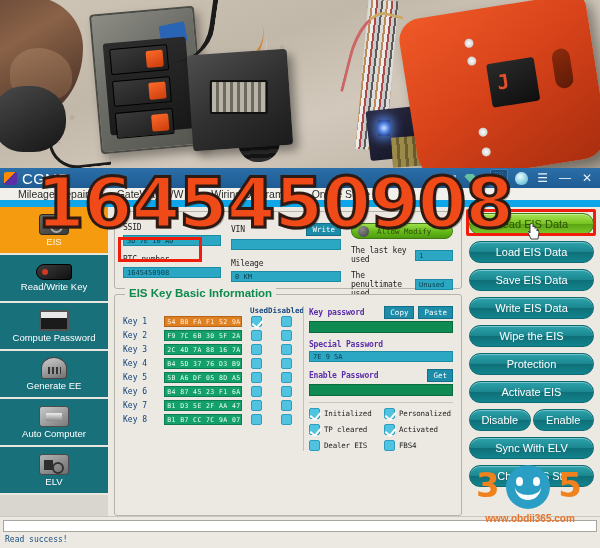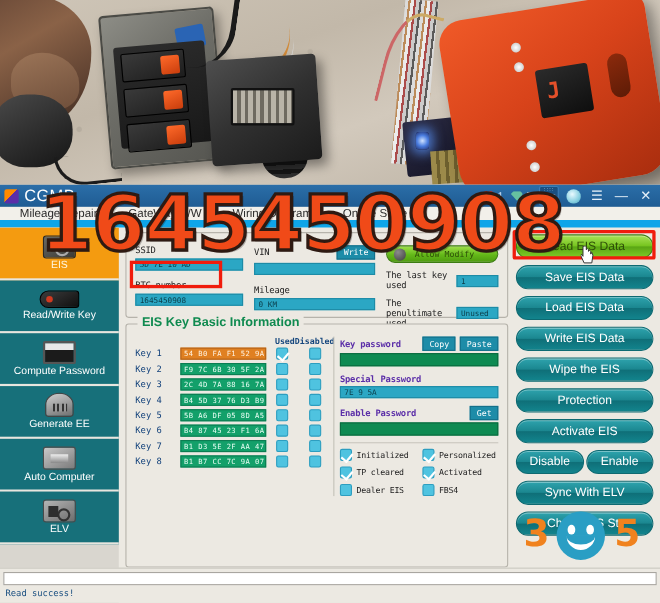--- a/index.html
+++ b/index.html
@@ -547,22 +547,22 @@
                   </div>
                 </div>
             </div>
           </div>
         </div>
       </div>
 
       <div class="rail">
         <div id="action-buttons">
             <div class="gbtn green">Read  EIS Data</div>
+            <div class="gbtn">Load EIS Data</div>
             <div class="gbtn">Save EIS Data</div>
-            <div class="gbtn">Load EIS Data</div>
             <div class="gbtn">Write EIS Data</div>
             <div class="gbtn">Wipe the EIS</div>
             <div class="gbtn">Protection</div>
             <div class="gbtn">Activate EIS</div>
           </div>
         <div class="pair">
           <div class="gbtn">Disable</div>
           <div class="gbtn">Enable</div>
         </div>
         <div class="gbtn">Sync With ELV</div>
@@ -589,14 +589,15 @@
   <div class="wm">
     <div class="wm-badge">
       <span class="o3">3</span>
       <span class="face">
         <span class="eye l"></span>
         <span class="eye r"></span>
         <span class="smile"></span>
       </span>
       <span class="o5">5</span>
     </div>
+    <div class="wm-url">www.obdii365.com</div>
   </div>
 </div>
 
 </body></html>

